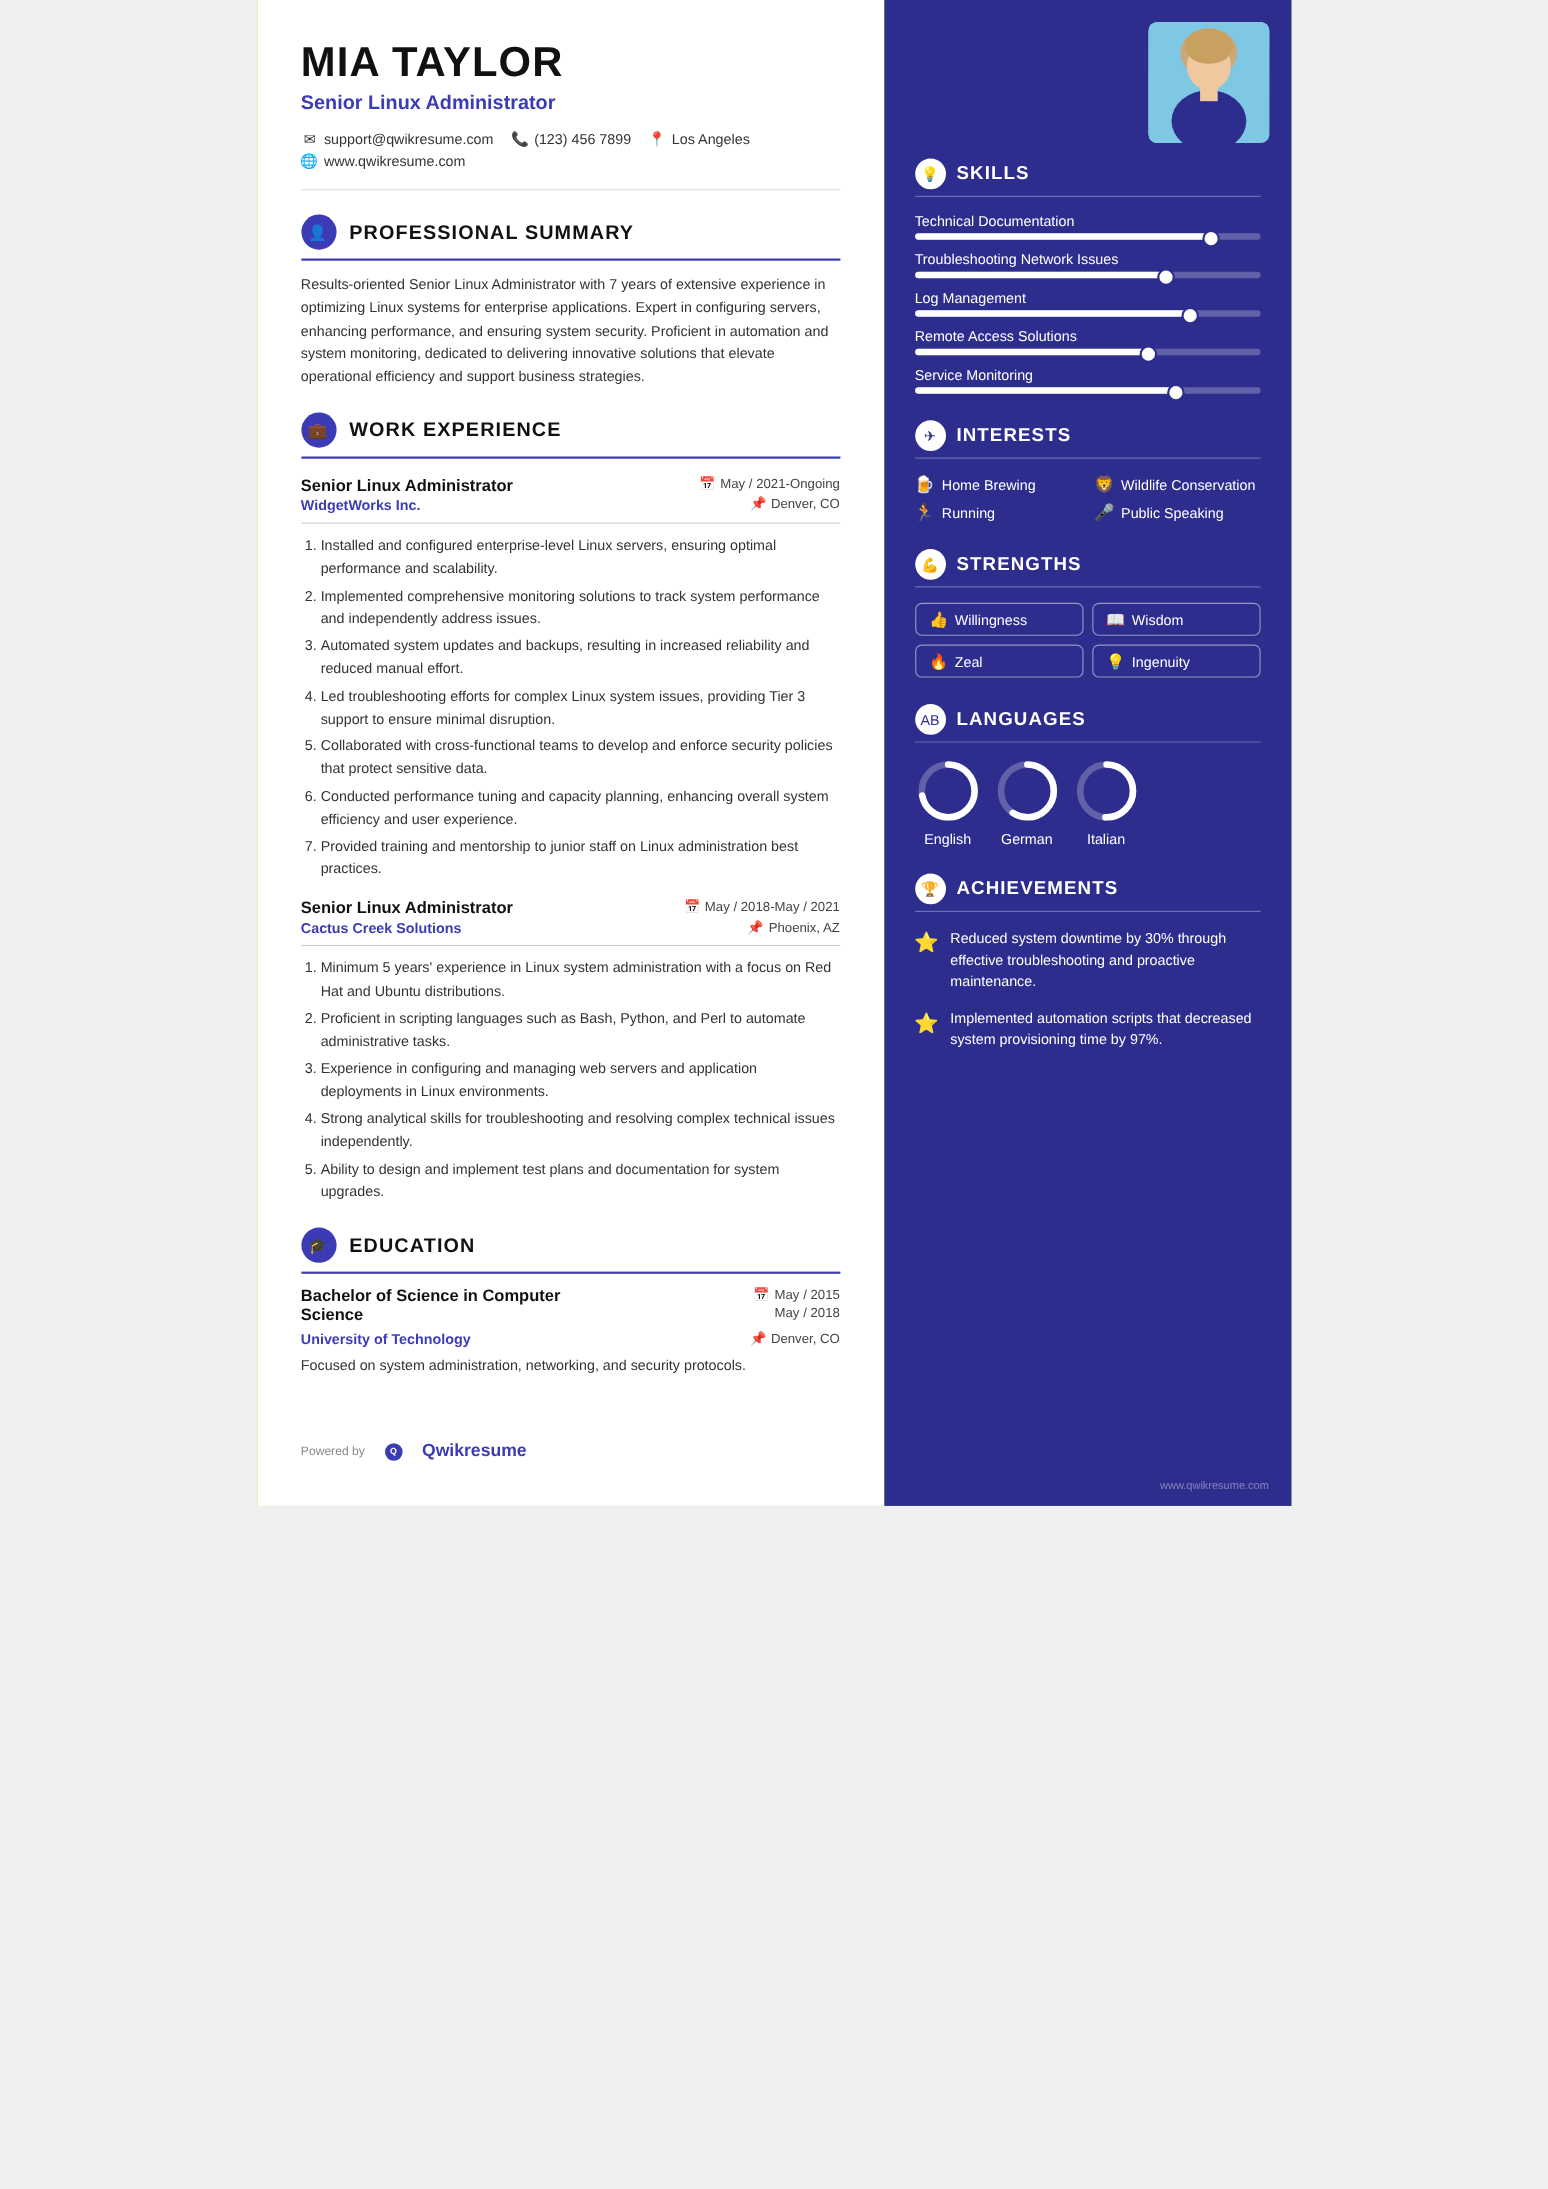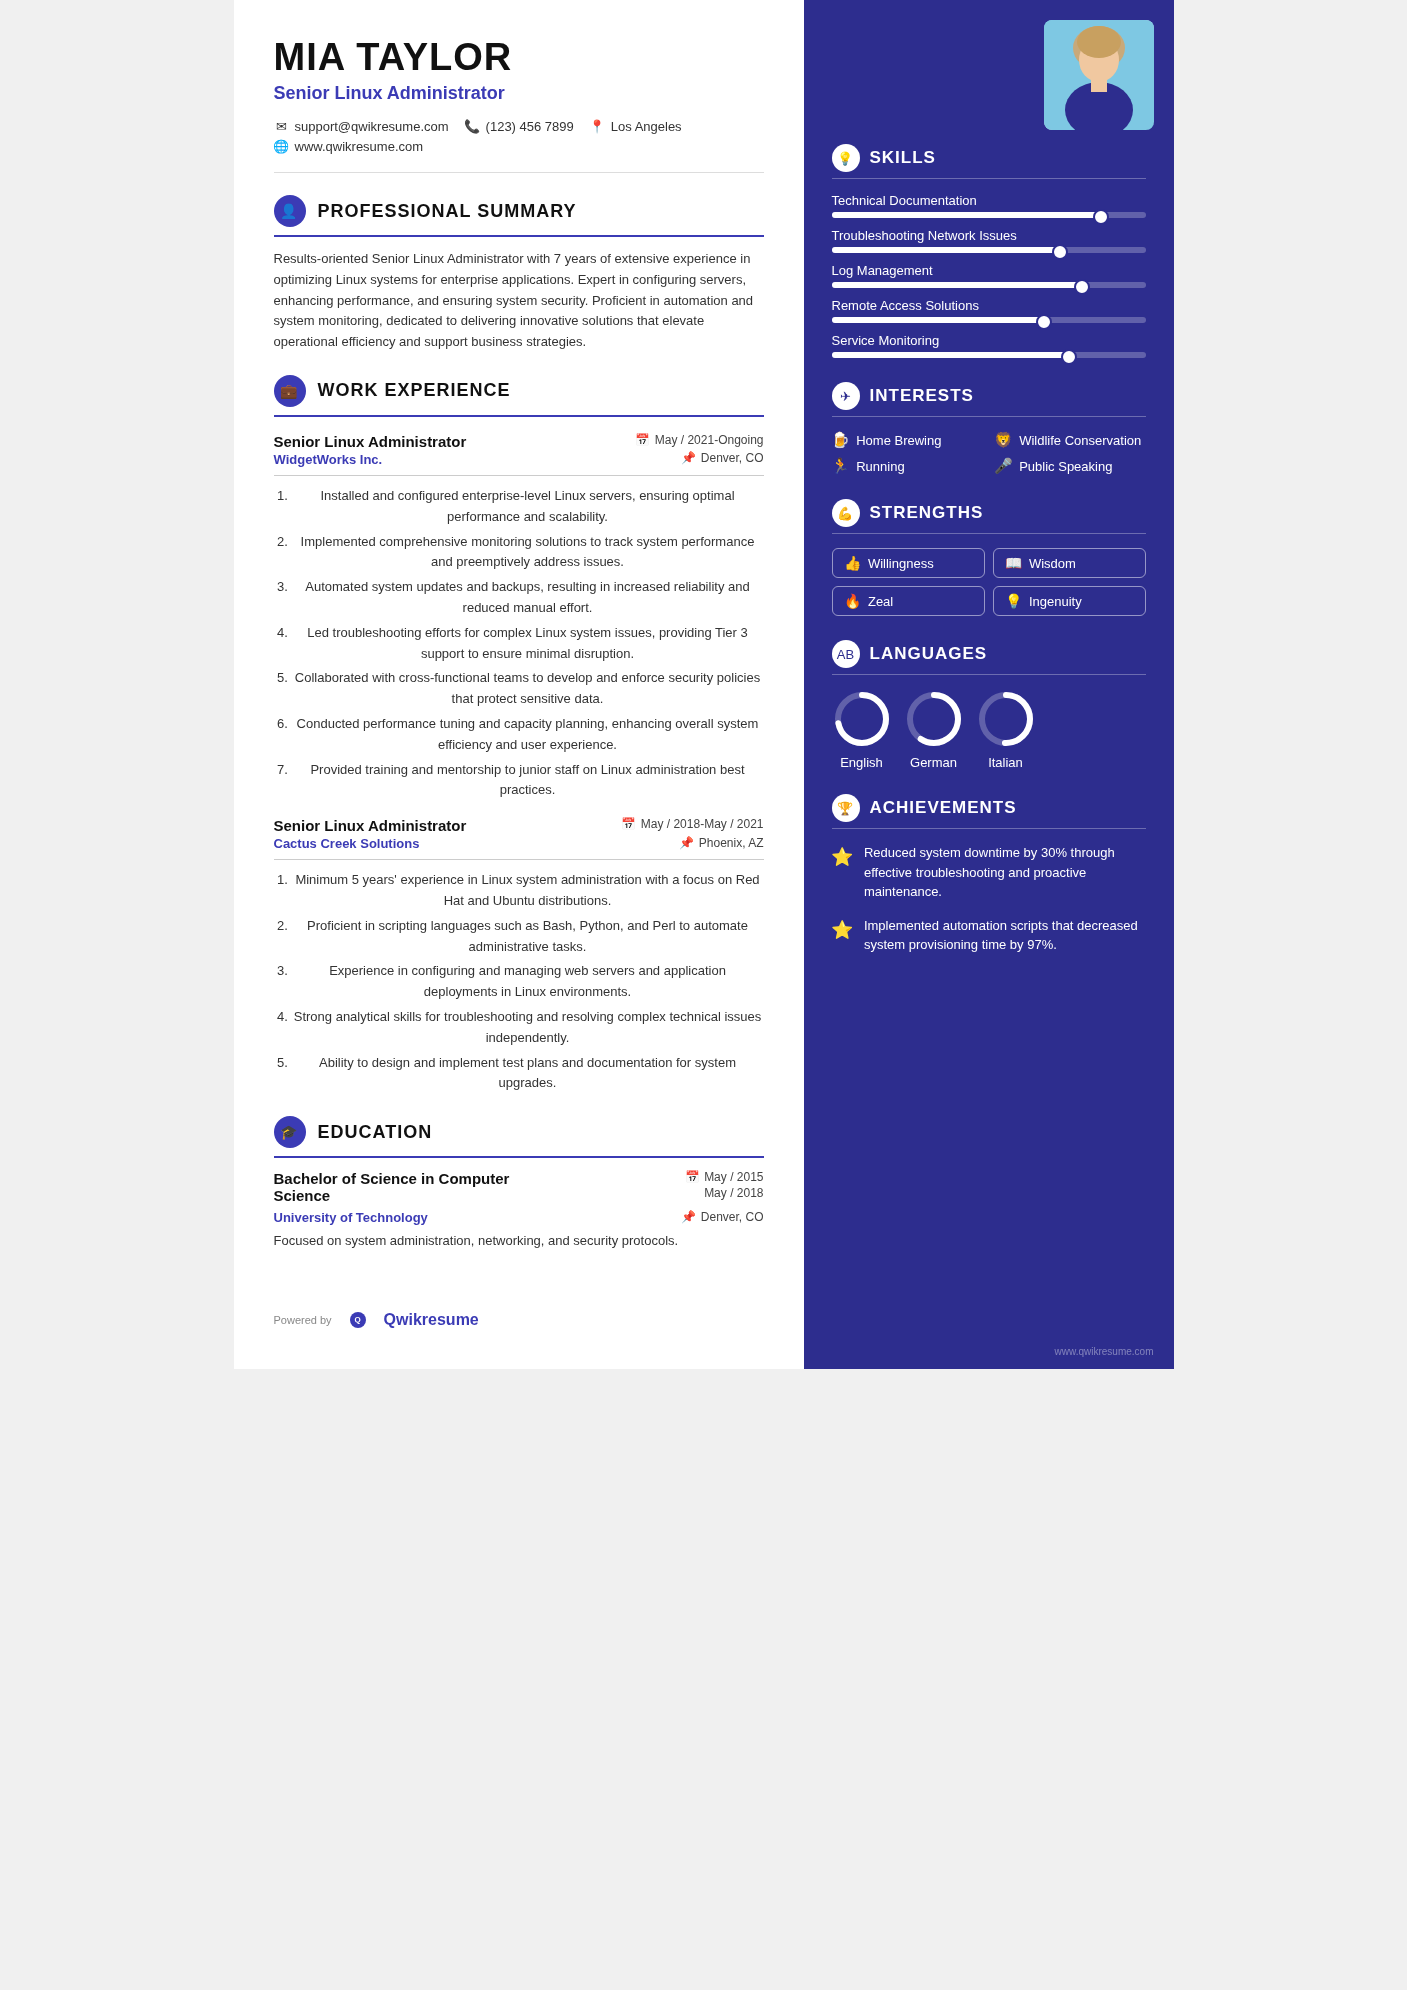--- a/index.html
+++ b/index.html
@@ -23,21 +23,21 @@
     .summary-text { font-size: 13px; color: #333; line-height: 1.6; }
 
     .job-header { display: flex; justify-content: space-between; align-items: flex-start; margin-top: 16px; }
     .job-title-text { font-size: 15px; font-weight: 700; color: #111; }
     .job-meta { font-size: 12px; color: #444; text-align: right; }
     .job-date { display: flex; align-items: center; gap: 4px; }
     .company-name { font-size: 13px; color: #3b3bb5; font-weight: 700; margin-top: 2px; }
     .job-location { font-size: 12px; color: #444; display: flex; align-items: center; gap: 4px; }
     .job-company-row { display: flex; justify-content: space-between; align-items: center; }
     .job-divider { border: none; border-top: 1px solid #ccc; margin: 8px 0 10px; }
-    .job-list { padding-left: 18px; text-align: center; }
+    .job-list { padding-left: 18px; }
     .job-list li { font-size: 13px; color: #333; line-height: 1.6; margin-bottom: 4px; }
 
     .edu-header { display: flex; justify-content: space-between; align-items: flex-start; margin-top: 10px; }
     .edu-title { font-size: 15px; font-weight: 700; color: #111; }
     .edu-dates { font-size: 12px; color: #444; text-align: right; }
     .edu-university { font-size: 13px; color: #3b3bb5; font-weight: 700; margin-top: 2px; }
     .edu-location { font-size: 12px; color: #444; display: flex; align-items: center; gap: 4px; }
     .edu-desc { font-size: 13px; color: #333; margin-top: 6px; line-height: 1.5; }
 
     .footer { margin-top: 40px; display: flex; align-items: center; gap: 18px; font-size: 11px; color: #888; }
@@ -149,21 +149,21 @@
         <div class="job-company-row">
           <div class="company-name">WidgetWorks Inc.</div>
           <div class="job-location">
             <span>📌</span>
             <span>Denver, CO</span>
           </div>
         </div>
         <hr class="job-divider">
         <ol class="job-list">
           <li>Installed and configured enterprise-level Linux servers, ensuring optimal performance and scalability.</li>
-          <li>Implemented comprehensive monitoring solutions to track system performance and preemptively address issues.</li>
+          <li>Implemented comprehensive monitoring solutions to track system performance and independently address issues.</li>
           <li>Automated system updates and backups, resulting in increased reliability and reduced manual effort.</li>
           <li>Led troubleshooting efforts for complex Linux system issues, providing Tier 3 support to ensure minimal disruption.</li>
           <li>Collaborated with cross-functional teams to develop and enforce security policies that protect sensitive data.</li>
           <li>Conducted performance tuning and capacity planning, enhancing overall system efficiency and user experience.</li>
           <li>Provided training and mentorship to junior staff on Linux administration best practices.</li>
         </ol>
       </div>
 
       <div style="margin-top:16px;">
         <div class="job-header">

